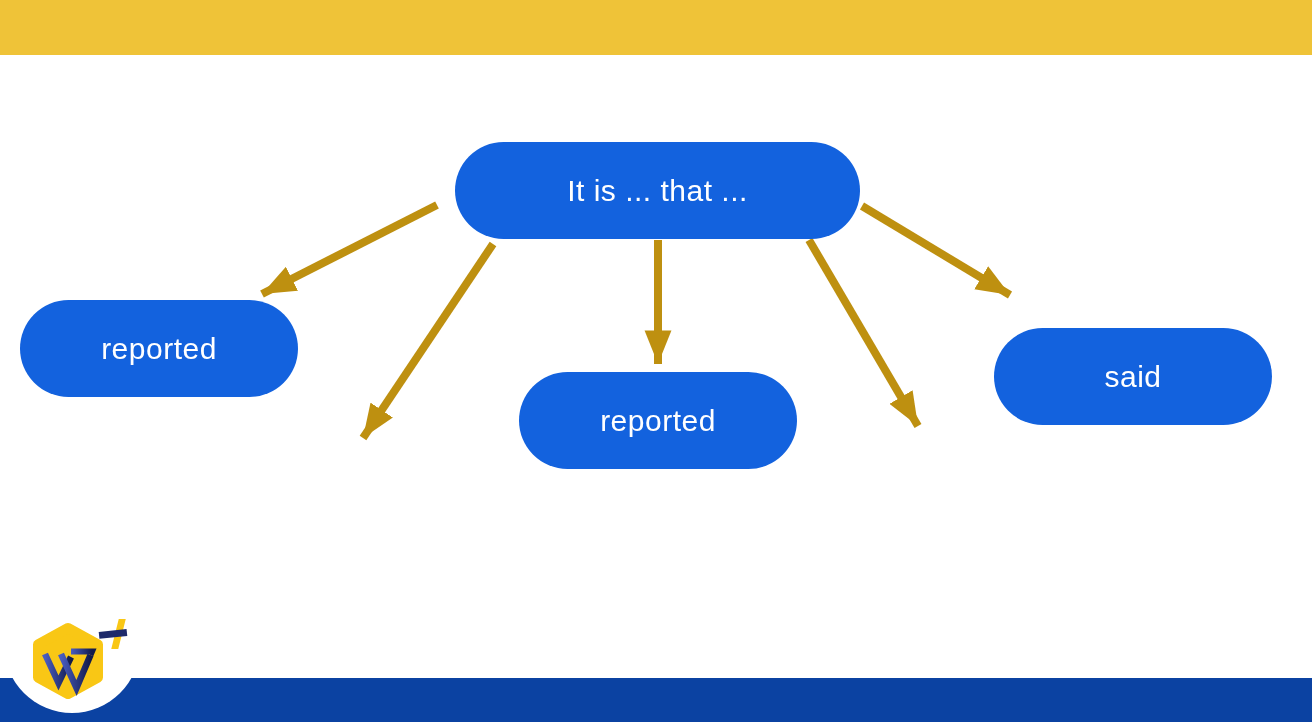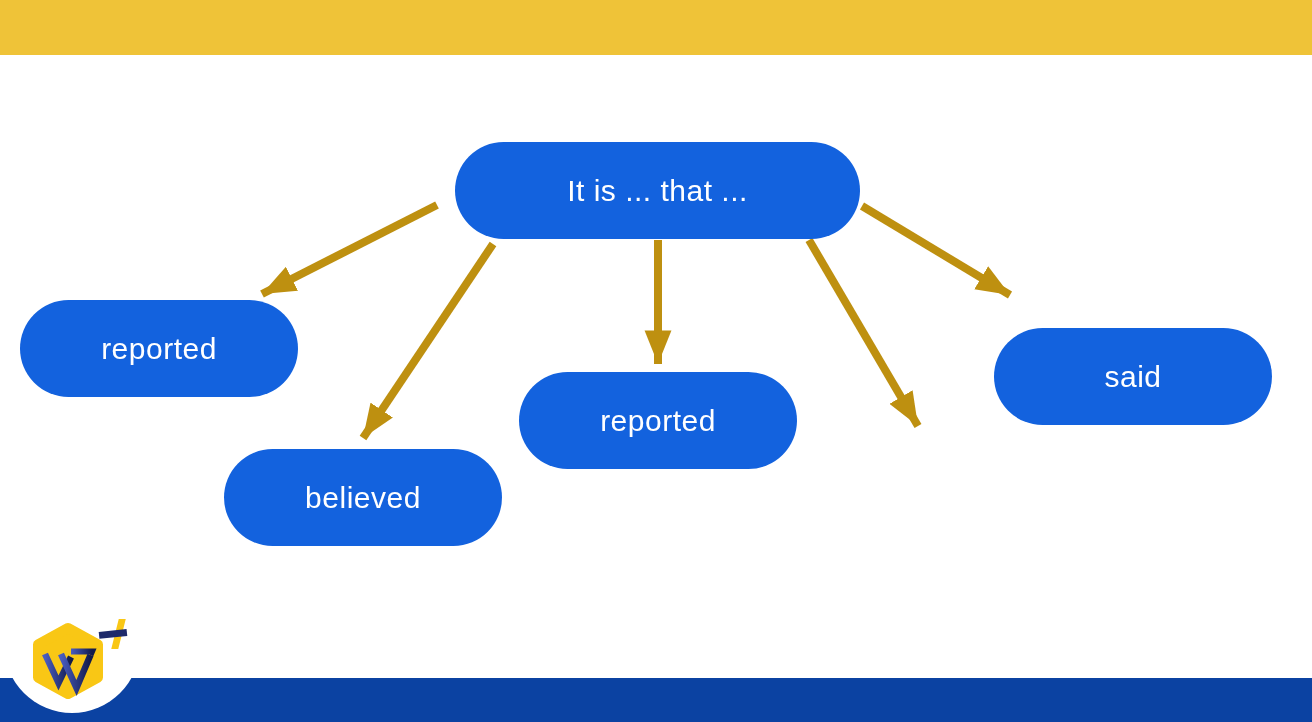--- a/index.html
+++ b/index.html
@@ -90,23 +90,20 @@
   </svg>
 
   <div class="pill pill-main">
     <span>It is ... that ...</span>
   </div>
 
   <div class="pill pill-thought">
     <span>reported</span>
   </div>
 
-  <div class="pill pill-believed">
-    <span>believed</span>
-  </div>
 
   <div class="pill pill-reported">
     <span>reported</span>
   </div>
 
 
   <div class="pill pill-said">
     <span>said</span>
   </div>
 

